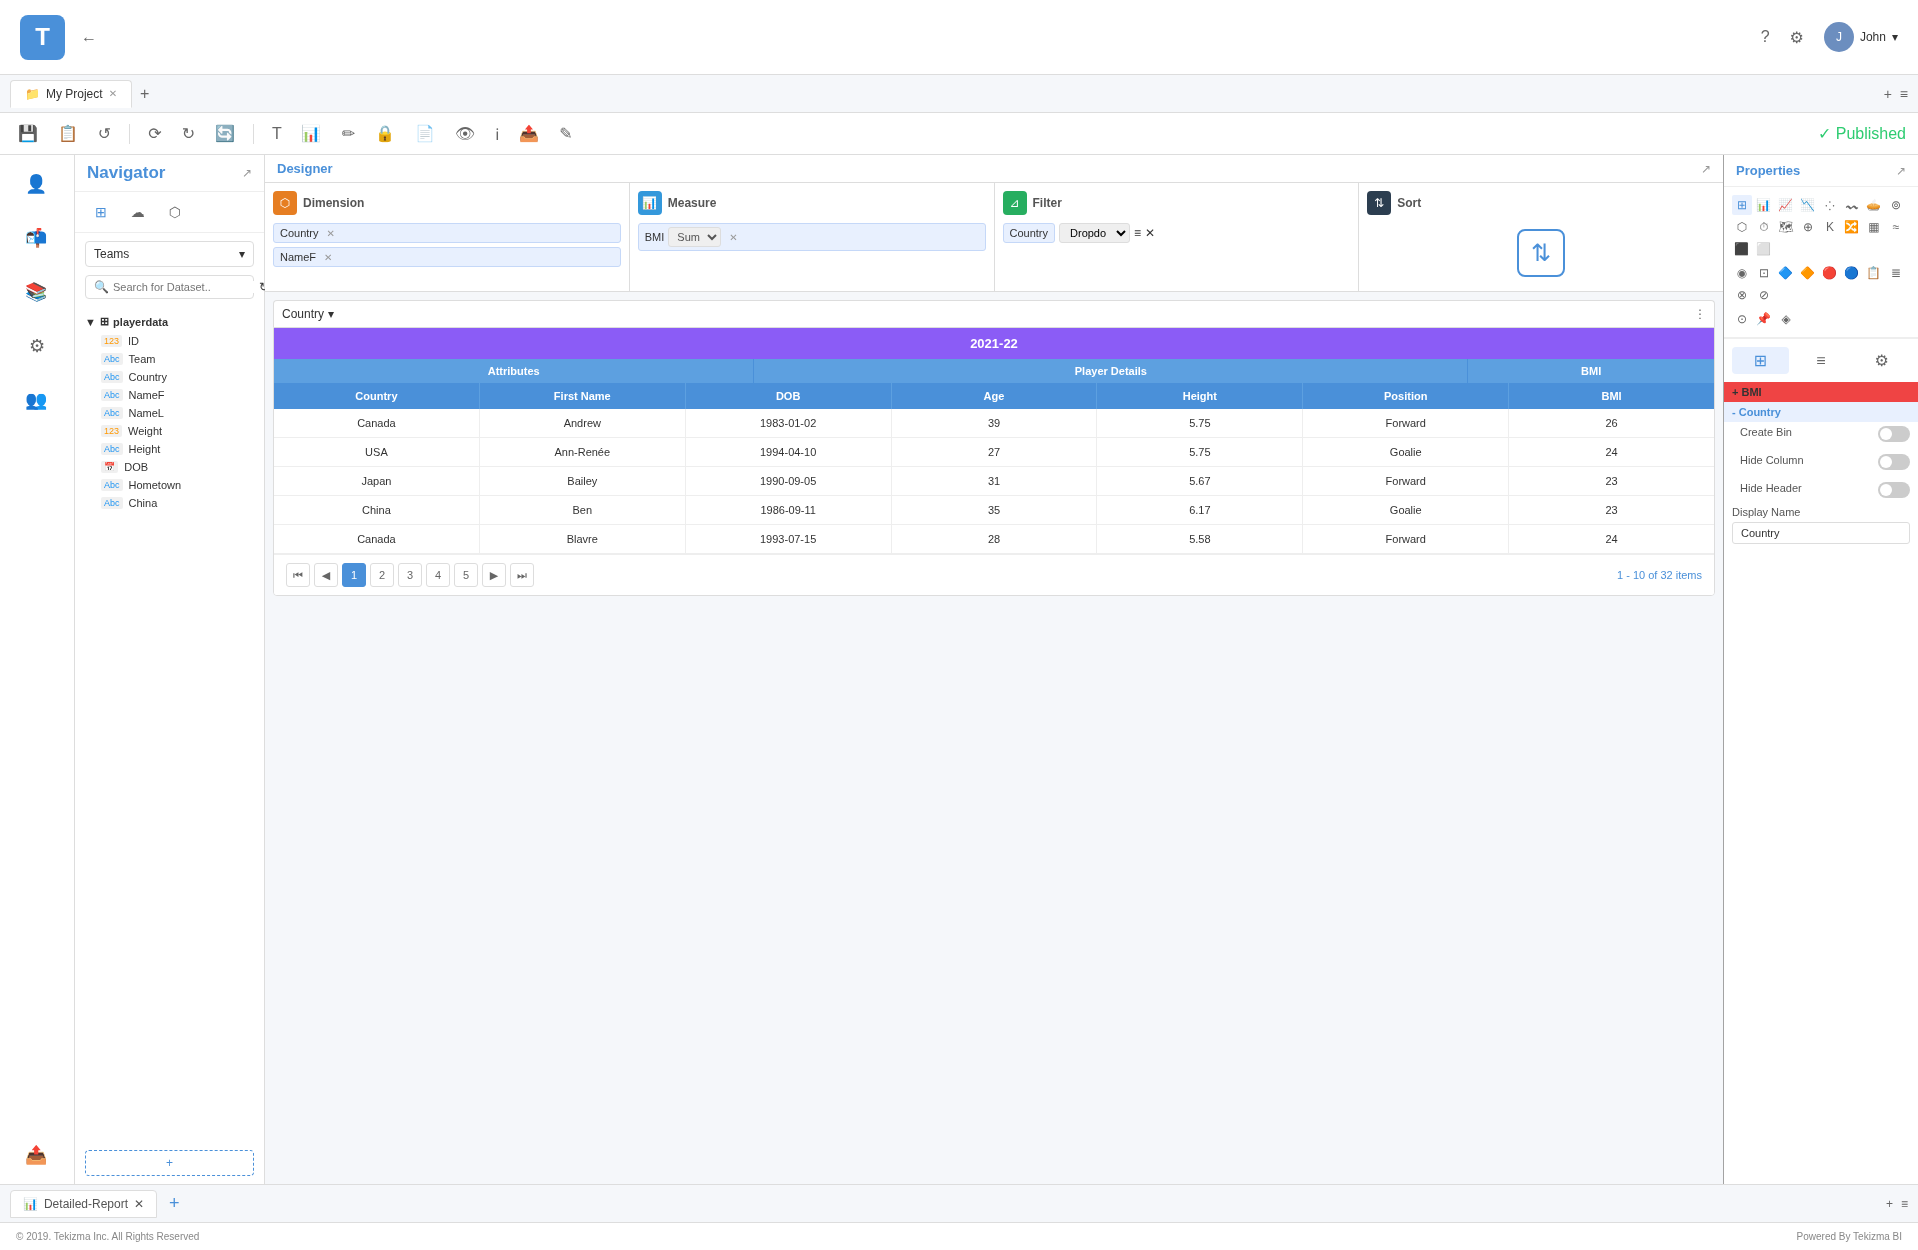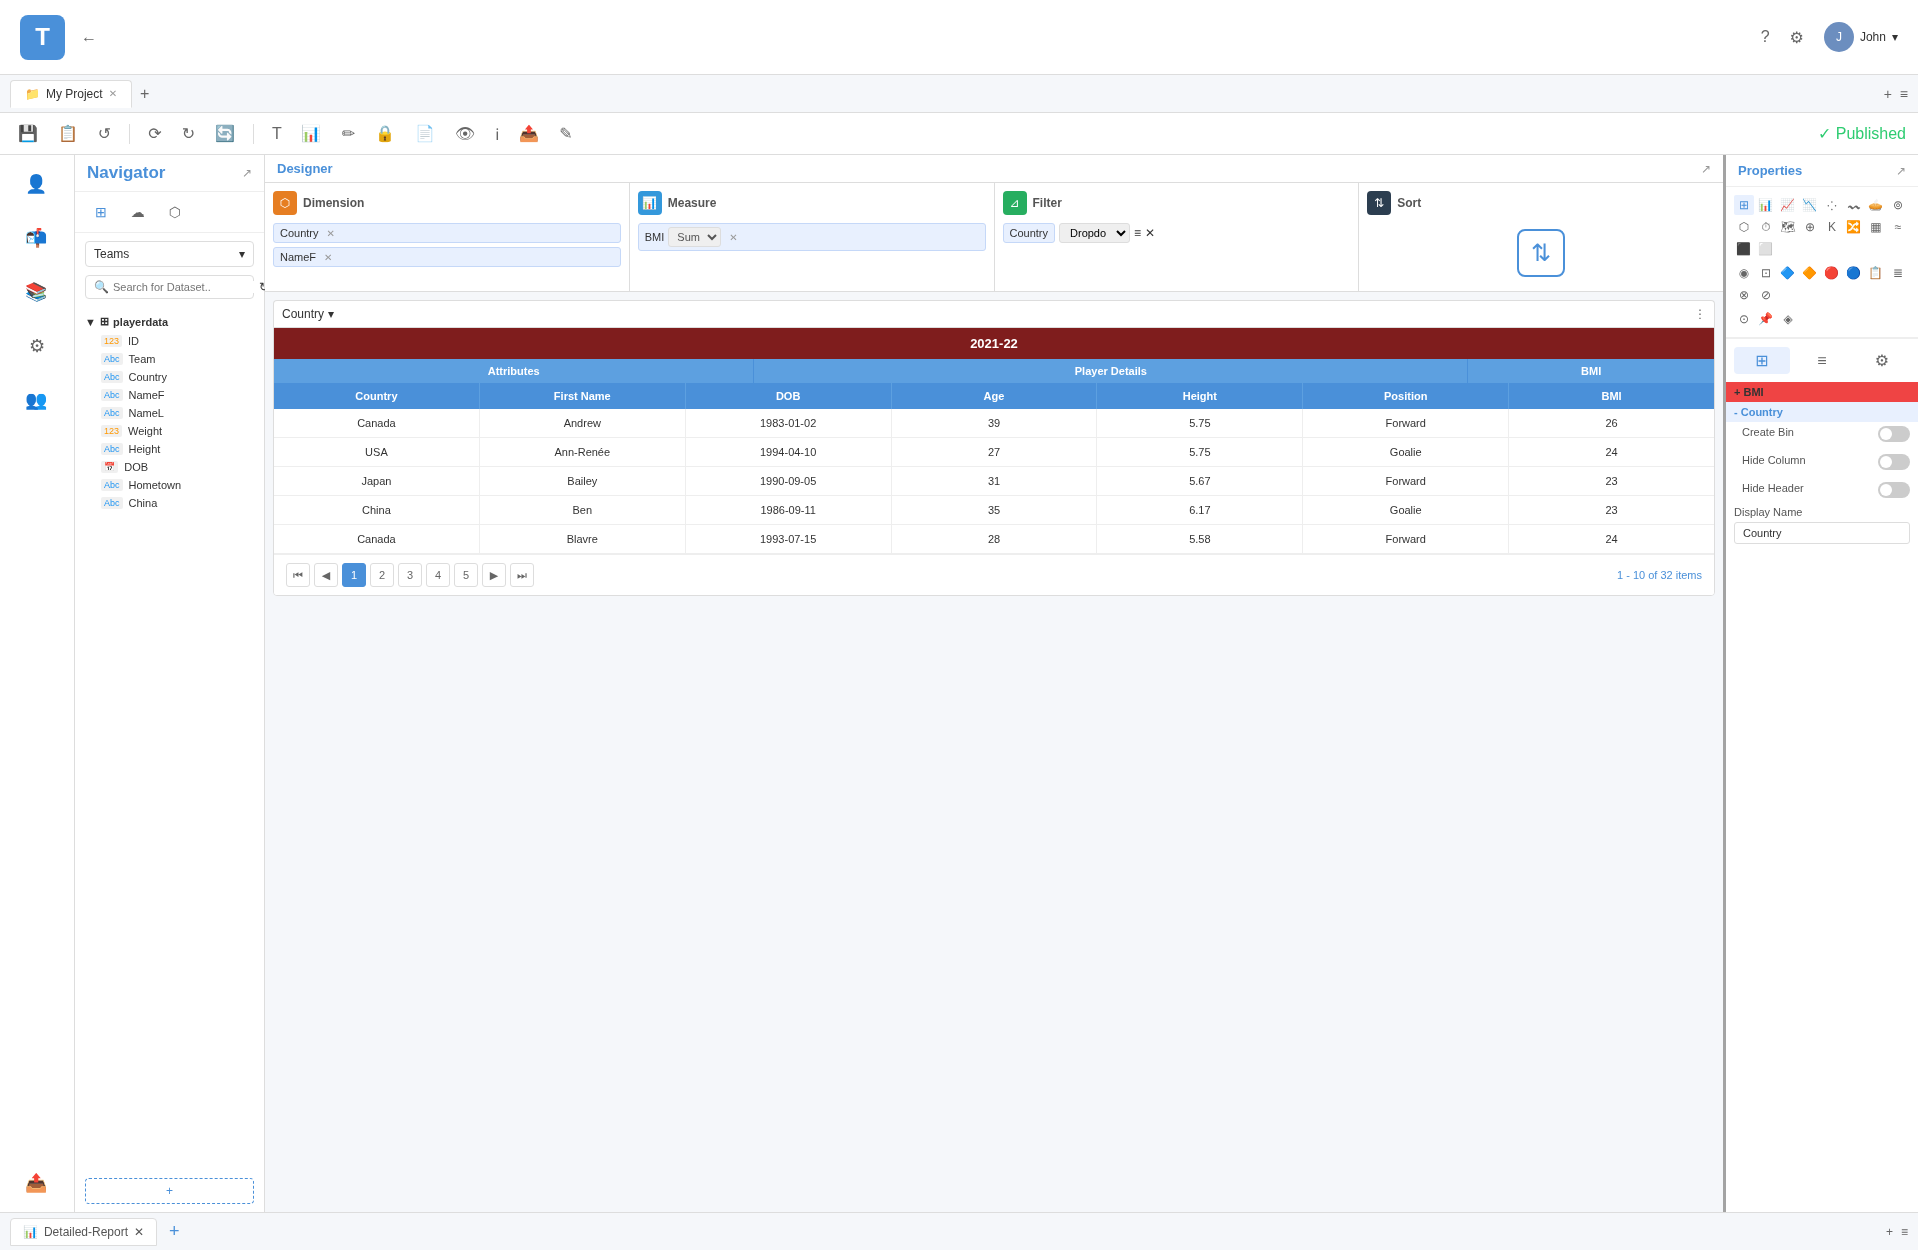--- a/index.html
+++ b/index.html
@@ -88,39 +88,39 @@
     .filter-dropdown { border: 1px solid #ddd; border-radius: 3px; padding: 2px 6px; font-size: 11px; cursor: pointer; }
     .sort-area { min-height: 60px; display: flex; align-items: center; justify-content: center; }
     .sort-icon-box { width: 48px; height: 48px; border: 2px solid #4a90d9; border-radius: 8px; display: flex; align-items: center; justify-content: center; color: #4a90d9; font-size: 24px; }
 
     
     .report-area { flex: 1; overflow: auto; padding: 8px; }
     .report-toolbar { display: flex; align-items: center; justify-content: space-between; padding: 6px 8px; background: #fff; border-radius: 4px 4px 0 0; border: 1px solid #ddd; border-bottom: none; }
     .report-dropdown { display: flex; align-items: center; gap: 4px; font-size: 12px; cursor: pointer; color: #333; }
     .report-menu { color: #666; cursor: pointer; }
     .data-table-wrapper { background: #fff; border: 1px solid #ddd; border-radius: 0 0 4px 4px; overflow: hidden; }
-    .table-group-header { background: #7f1d1d; color: #fff; text-align: center; padding: 8px; font-size: 13px; font-weight: 600; }
+    .table-group-header { background: #8b5cf6; color: #fff; text-align: center; padding: 8px; font-size: 13px; font-weight: 600; }
     .col-header-row { display: flex; background: #4a90d9; }
     .col-header-cell { flex: 1; text-align: center; padding: 7px 6px; color: #fff; font-size: 11px; font-weight: 600; border-right: 1px solid #5da0e0; }
     .col-header-cell:last-child { border-right: none; }
     .data-row { display: flex; border-bottom: 1px solid #eee; }
     .data-cell { flex: 1; padding: 8px 6px; font-size: 11px; color: #333; text-align: center; border-right: 1px solid #eee; }
     .data-cell:last-child { border-right: none; }
     .pagination { display: flex; align-items: center; justify-content: space-between; padding: 8px 12px; background: #fff; border-top: 1px solid #eee; }
     .page-buttons { display: flex; align-items: center; gap: 4px; }
     .page-btn { width: 24px; height: 24px; display: flex; align-items: center; justify-content: center; border-radius: 3px; cursor: pointer; font-size: 11px; color: #666; border: 1px solid #ddd; }
     .page-btn.active { background: #4a90d9; color: #fff; border-color: #4a90d9; }
     .page-info { font-size: 11px; color: #4a90d9; }
 
     
     .bottom-tab-bar { height: 38px; background: #f5f7fa; border-top: 1px solid #ddd; display: flex; align-items: center; padding: 0 10px; gap: 4px; }
     .bottom-tab { display: flex; align-items: center; gap: 6px; padding: 6px 12px; background: #fff; border: 1px solid #ddd; border-radius: 4px 4px 0 0; cursor: pointer; font-size: 12px; color: #555; }
 
     
-    .properties { width: 195px; background: #fff; border-left: 3px solid #a3a3a3; display: flex; flex-direction: column; }
+    .properties { width: 195px; background: #fff; border-left: 1px solid #a3a3a3; display: flex; flex-direction: column; }
     .properties-header { display: flex; align-items: center; justify-content: space-between; padding: 8px 12px; border-bottom: 1px solid #eee; }
     .properties-title { font-size: 13px; font-weight: 600; color: #4a90d9; }
     .properties-expand { color: #999; cursor: pointer; }
     .viz-icon { width: 20px; height: 20px; display: flex; align-items: center; justify-content: center; font-size: 12px; cursor: pointer; color: #666; border-radius: 2px; }
     .viz-icon.active { color: #4a90d9; background: #e8f0fe; }
 
     
     .analytics-tabs { display: flex; gap: 4px; padding: 8px; border-top: 1px solid #eee; }
     .analytics-tab { flex: 1; display: flex; align-items: center; justify-content: center; padding: 4px; border-radius: 4px; cursor: pointer; font-size: 16px; color: #666; }
     .analytics-tab.active { background: #e8f0fe; color: #4a90d9; }
@@ -521,14 +521,18 @@
       <span>Detailed-Report</span>
       <span>✕</span>
     </div>
     <span style="margin-left:8px; color:#4a90d9; font-size:18px; cursor:pointer;">+</span>
     <div style="margin-left:auto; display:flex; gap:8px;">
       <span style="color:#666; cursor:pointer;">+</span>
       <span style="color:#666; cursor:pointer;">≡</span>
     </div>
   </div>
 
+  <div class="footer">
+    <span>© 2019. Tekizma Inc. All Rights Reserved</span>
+    <span>Powered By Tekizma BI</span>
+  </div>
 
 </div>
 
 </body></html>

